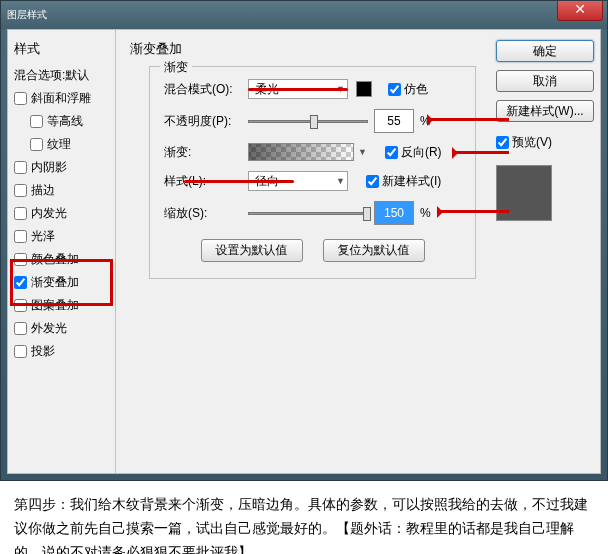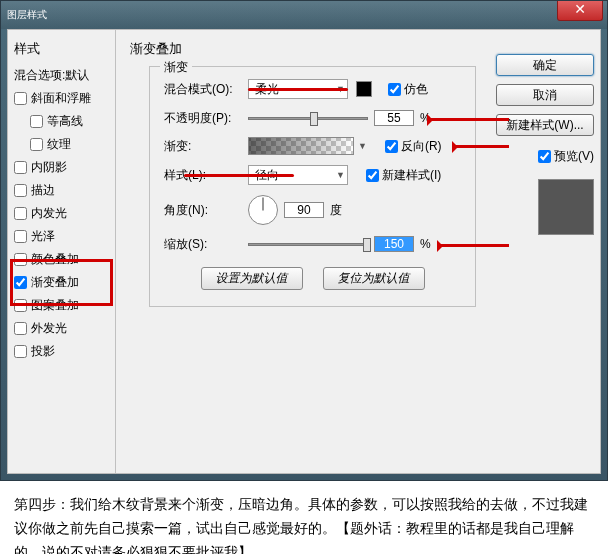--- a/index.html
+++ b/index.html
@@ -22,29 +22,29 @@
 .row { display: flex; align-items: center; margin-bottom: 10px; gap: 6px; position: relative; }
 .label { width: 78px; }
 select, .dropdown { height: 20px; border: 1px solid #a0a0a0; background: #fff; font-size: 12px; padding: 0 2px; }
 .dropdown { display: inline-flex; align-items: center; justify-content: space-between; padding: 0 2px 0 6px; }
 .dropdown .arrow { font-size: 9px; color: #555; }
 .gradient-preview { width: 106px; height: 18px; border: 1px solid #888; background: repeating-conic-gradient(#ccc 0% 25%, #fff 0% 50%) 50% / 10px 10px; position: relative; }
 .gradient-preview::after { content: ""; position: absolute; inset: 0; background: linear-gradient(to right, rgba(0,0,0,0.6), rgba(0,0,0,0)); }
 .slider { flex: 1; height: 18px; display: flex; align-items: center; max-width: 120px; }
 .track { flex: 1; height: 3px; background: #999; border: 1px solid #777; position: relative; }
 .thumb { position: absolute; top: -6px; width: 8px; height: 14px; background: #e0e0e0; border: 1px solid #666; transform: translateX(-50%); }
-.num-input { width: 40px; height: 16px; border: 1px solid #888; text-align: center; }
+.num-input { width: 40px; height: 24px; border: 1px solid #888; text-align: center; }
 .num-input.sel { background: #3399ff; color: #fff; }
 .cb { display: flex; align-items: center; gap: 3px; }
 .cb input { width: 13px; height: 13px; }
 .angle-dial { width: 30px; height: 30px; border: 1px solid #888; border-radius: 50%; background: #fff; position: relative; }
 .angle-dial::after { content: ""; position: absolute; left: 50%; top: 50%; width: 13px; height: 1px; background: #333; transform-origin: left center; transform: rotate(-90deg); }
 .btn-row { display: flex; gap: 20px; justify-content: center; margin-top: 14px; }
-.push-btn { padding: 2px 14px; border: 1px solid #888; background: linear-gradient(to bottom, #fdfdfd, #e0e0e0); cursor: pointer; border-radius: 3px; font-style: italic; }
-.right-panel { width: 110px; padding: 10px 6px; display: flex; flex-direction: column; gap: 8px; align-items: flex-end; margin-top: 14px; }
+.push-btn { padding: 2px 14px; border: 1px solid #888; background: linear-gradient(to bottom, #fdfdfd, #e0e0e0); cursor: pointer; border-radius: 3px; }
+.right-panel { width: 110px; padding: 10px 6px; display: flex; flex-direction: column; gap: 8px; align-items: flex-start; }
 .win-btn { width: 98px; height: 22px; border: 1px solid #707070; background: linear-gradient(to bottom, #fdfdfd, #e2e2e2); border-radius: 3px; cursor: pointer; font-size: 12px; }
 .win-btn.primary { border: 1px solid #3c7fb1; box-shadow: 0 0 2px #3c7fb1; }
 .preview-box { width: 56px; height: 56px; background: #555; border: 1px solid #888; margin-top: 6px; }
 .red-arrow { position: absolute; height: 3px; background: #d00000; }
 .red-arrow::after { content: ""; position: absolute; right: -2px; top: -4px; border: 6px solid transparent; border-right-color: #d00000; transform: rotate(180deg); }
 .red-arrow.left::after { left: -2px; right: auto; transform: none; border-right-color: transparent; border-left-color: #d00000; }
 .red-line { position: absolute; height: 3px; background: #d00000; border-radius: 2px; }
 .caption { padding: 12px 14px; font-size: 14px; line-height: 1.7; background: #fff; }
 </style>
 </head>
@@ -162,26 +162,20 @@
             <span>径向</span>
               <span class="arrow">▼</span>
           </div>
           <label class="cb" style="margin-left:12px">
             <input type="checkbox" checked="" style="">
               <span>新建样式(I)</span>
           </label>
           <div class="red-line" style="left:20px;top:9px;width:110px"></div>
         </div>
 
-        <div class="row">
-          <span class="label">角度(N):</span>
-          <div class="angle-dial"></div>
-          <input class="num-input" value="90" style="">
-          <span>度</span>
-        </div>
 
         <div class="row">
           <span class="label">缩放(S):</span>
           <div class="slider">
               <div class="track">
                 <div class="thumb" style="left:100%"></div>
               </div>
             </div>
           <input class="num-input sel" value="150" style="">
           <span>%</span>

